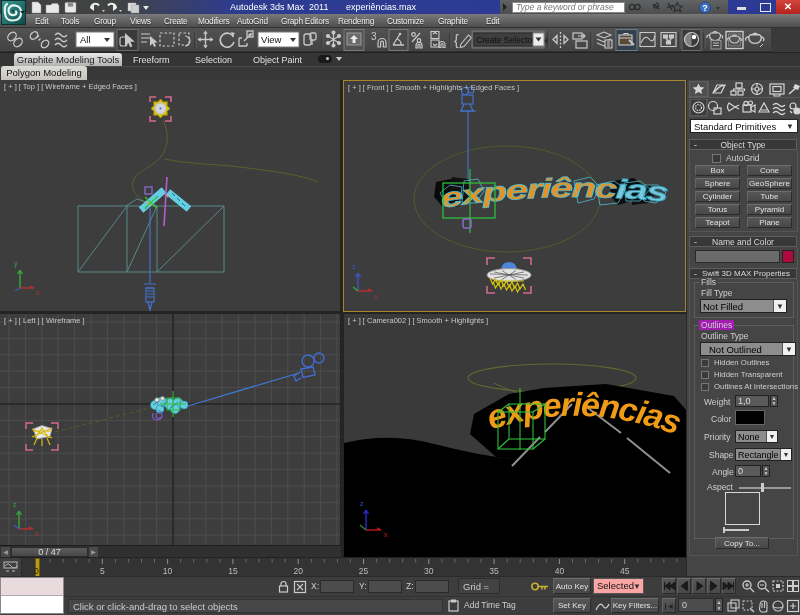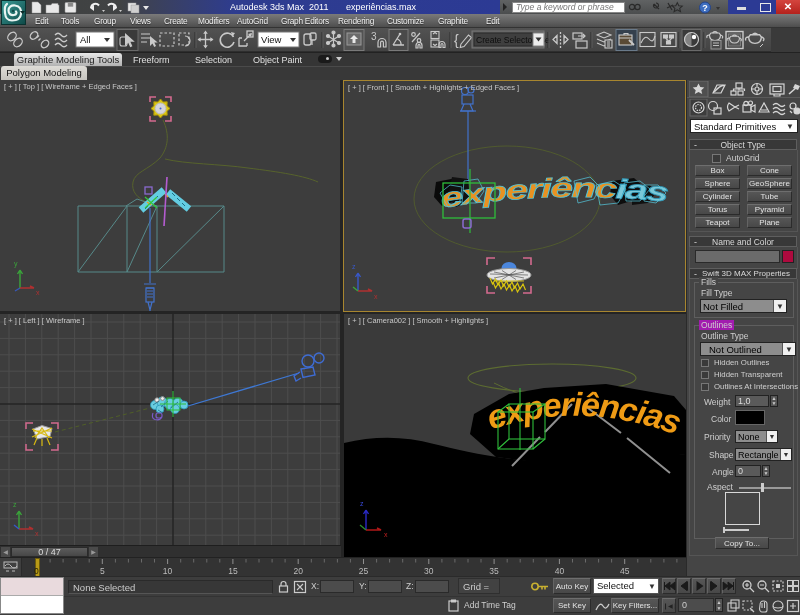--- a/index.html
+++ b/index.html
@@ -639,42 +639,41 @@
     <div class="glabel" style="left:20px;top:402px;">Aspect</div>
     <div class="abs" style="left:52px;top:407px;width:52px;height:1.5px;background:#999;"></div>
     <div class="abs" style="left:74px;top:403px;width:3px;height:9px;background:#ccc;"></div>
     <div class="abs" style="left:38px;top:412px;width:35px;height:33px;border:1.5px solid #d8d8d8;"></div>
     <div class="abs" style="left:36px;top:449px;width:26px;height:2px;background:#ccc;"></div>
     <div class="abs" style="left:36px;top:447px;width:2px;height:6px;background:#ccc;"></div>
     <div class="pbtn" style="left:28px;top:457px;width:54px;height:12px;line-height:11px;">Copy To...</div>
   </div>
 
 <div class="abs" id="status1" style="left:0;top:576px;width:800px;height:20px;background:#3d3d3d;border-top:1px solid #2a2a2a;">
-    <div class="abs" style="left:68px;top:3px;width:205px;height:14px;background:#373737;border:1px solid #2a2a2a;border-bottom-color:#555;color:#ccc;font-size:9.5px;line-height:13px;padding-left:4px;">None Selected</div>
     <svg class="abs" style="left:277px;top:3px;" width="13" height="14" viewBox="0 0 13 14">
       <rect x="2.5" y="6" width="8" height="6" fill="none" stroke="#ccc" stroke-width="1.2"></rect>
       <path d="M 4 6 v -2 a 2.5 2.5 0 0 1 5 0 v 2" fill="none" stroke="#ccc" stroke-width="1.2"></path>
     </svg>
     <svg class="abs" style="left:293px;top:3px;" width="14" height="14" viewBox="0 0 14 14">
       <rect x="1.5" y="1.5" width="11" height="11" fill="none" stroke="#ccc" stroke-width="1.2"></rect>
       <path d="M 4 4 l 6 6 m 0 -6 l -6 6" stroke="#ccc" stroke-width="1.1"></path>
     </svg>
     <div class="glabel" style="left:311px;top:4px;">X:</div>
     <div class="abs" style="left:320px;top:3px;width:34px;height:13px;background:#4c4c4c;border:1px solid #2a2a2a;"></div>
     <div class="glabel" style="left:359px;top:4px;">Y:</div>
     <div class="abs" style="left:368px;top:3px;width:34px;height:13px;background:#4c4c4c;border:1px solid #2a2a2a;"></div>
     <div class="glabel" style="left:406px;top:4px;">Z:</div>
     <div class="abs" style="left:415px;top:3px;width:34px;height:13px;background:#4c4c4c;border:1px solid #2a2a2a;"></div>
     <div class="abs" style="left:458px;top:1px;width:42px;height:16px;background:#424242;border:1px solid #2f2f2f;color:#ccc;font-size:9.5px;line-height:15px;padding-left:4px;">Grid = 10,0</div>
     <svg class="abs" style="left:530px;top:3px;" width="20" height="13" viewBox="0 0 20 13">
       <circle cx="5" cy="6.5" r="3.2" fill="none" stroke="#c8b030" stroke-width="1.6"></circle>
       <path d="M 8 6.5 h 10 m -3 0 v 3 m -3 -3 v 3" stroke="#c8b030" stroke-width="1.6"></path>
     </svg>
     <div class="pbtn" style="left:553px;top:1px;width:38px;height:16px;line-height:15px;">Auto Key</div>
-    <div class="abs" style="left:593px;top:1px;width:66px;height:16px;background:#ffffff;border:1px solid #555;color:#111;font-size:9.5px;line-height:14px;padding-left:3px;">Selected<span style="position:absolute;right:2px;top:1px;color:#333;font-size:8px;">▼</span></div>
+    <div class="abs" style="left:593px;top:1px;width:51px;height:16px;background:#fca5a5;border:1px solid #555;color:#111;font-size:9.5px;line-height:14px;padding-left:3px;">Selected<span style="position:absolute;right:2px;top:1px;color:#333;font-size:8px;">▼</span></div>
     <div class="pbtn" style="left:662px;top:1px;width:14px;height:16px;"></div>
     <svg class="abs" style="left:662px;top:1px;" width="14" height="16" viewBox="0 0 14 16">
       <path d="M 3 8 l 5 -4 v 8 z M 8 8 l 5 -4 v 8 z M 2.5 4 v 8" stroke="#1a1a1a" fill="#1a1a1a"></path>
     </svg>
     <div class="pbtn" style="left:677px;top:1px;width:14px;height:16px;"></div>
     <svg class="abs" style="left:677px;top:1px;" width="14" height="16" viewBox="0 0 14 16">
       <path d="M 4 8 l 6 -4.5 v 9 z M 10.5 3.5 v 9" stroke="#1a1a1a" fill="#1a1a1a"></path>
     </svg>
     <div class="pbtn" style="left:692px;top:1px;width:14px;height:16px;"></div>
     <svg class="abs" style="left:692px;top:1px;" width="14" height="16" viewBox="0 0 14 16">
@@ -702,20 +701,21 @@
     </svg>
     <svg class="abs" style="left:786px;top:2px;" width="14" height="15" viewBox="0 0 14 15">
       <rect x="1.5" y="1.5" width="5" height="5" fill="none" stroke="#ccc"></rect>
       <rect x="7.5" y="1.5" width="5" height="5" fill="none" stroke="#ccc"></rect>
       <rect x="1.5" y="7.5" width="5" height="5" fill="none" stroke="#ccc"></rect>
       <rect x="7.5" y="7.5" width="5" height="5" fill="none" stroke="#ccc"></rect>
     </svg>
   </div>
 
 <div class="abs" id="status2" style="left:0;top:596px;width:800px;height:19px;background:#3d3d3d;border-top:1px solid #333;">
+    <div class="abs" style="left:68px;top:2px;width:375px;height:14px;background:#474747;border:1px solid #333;color:#ccc;font-size:9.5px;line-height:13px;padding-left:4px;">Click or click-and-drag to select objects</div>
     <svg class="abs" style="left:447px;top:2px;" width="13" height="14" viewBox="0 0 13 14">
       <rect x="2" y="2" width="9" height="10" fill="none" stroke="#ccc" stroke-width="1.2"></rect>
       <rect x="4" y="0.5" width="5" height="3" fill="#ccc"></rect>
     </svg>
     <div class="glabel" style="left:464px;top:3px;">Add Time Tag</div>
     <div class="pbtn" style="left:553px;top:1px;width:38px;height:15px;line-height:14px;">Set Key</div>
     <svg class="abs" style="left:594px;top:2px;" width="16" height="14" viewBox="0 0 16 14">
       <path d="M 2 11 q 4 -9 7 -4 t 6 -2" fill="none" stroke="#ccc" stroke-width="1.3"></path>
     </svg>
     <div class="pbtn" style="left:611px;top:1px;width:48px;height:15px;line-height:14px;">Key Filters...</div>

